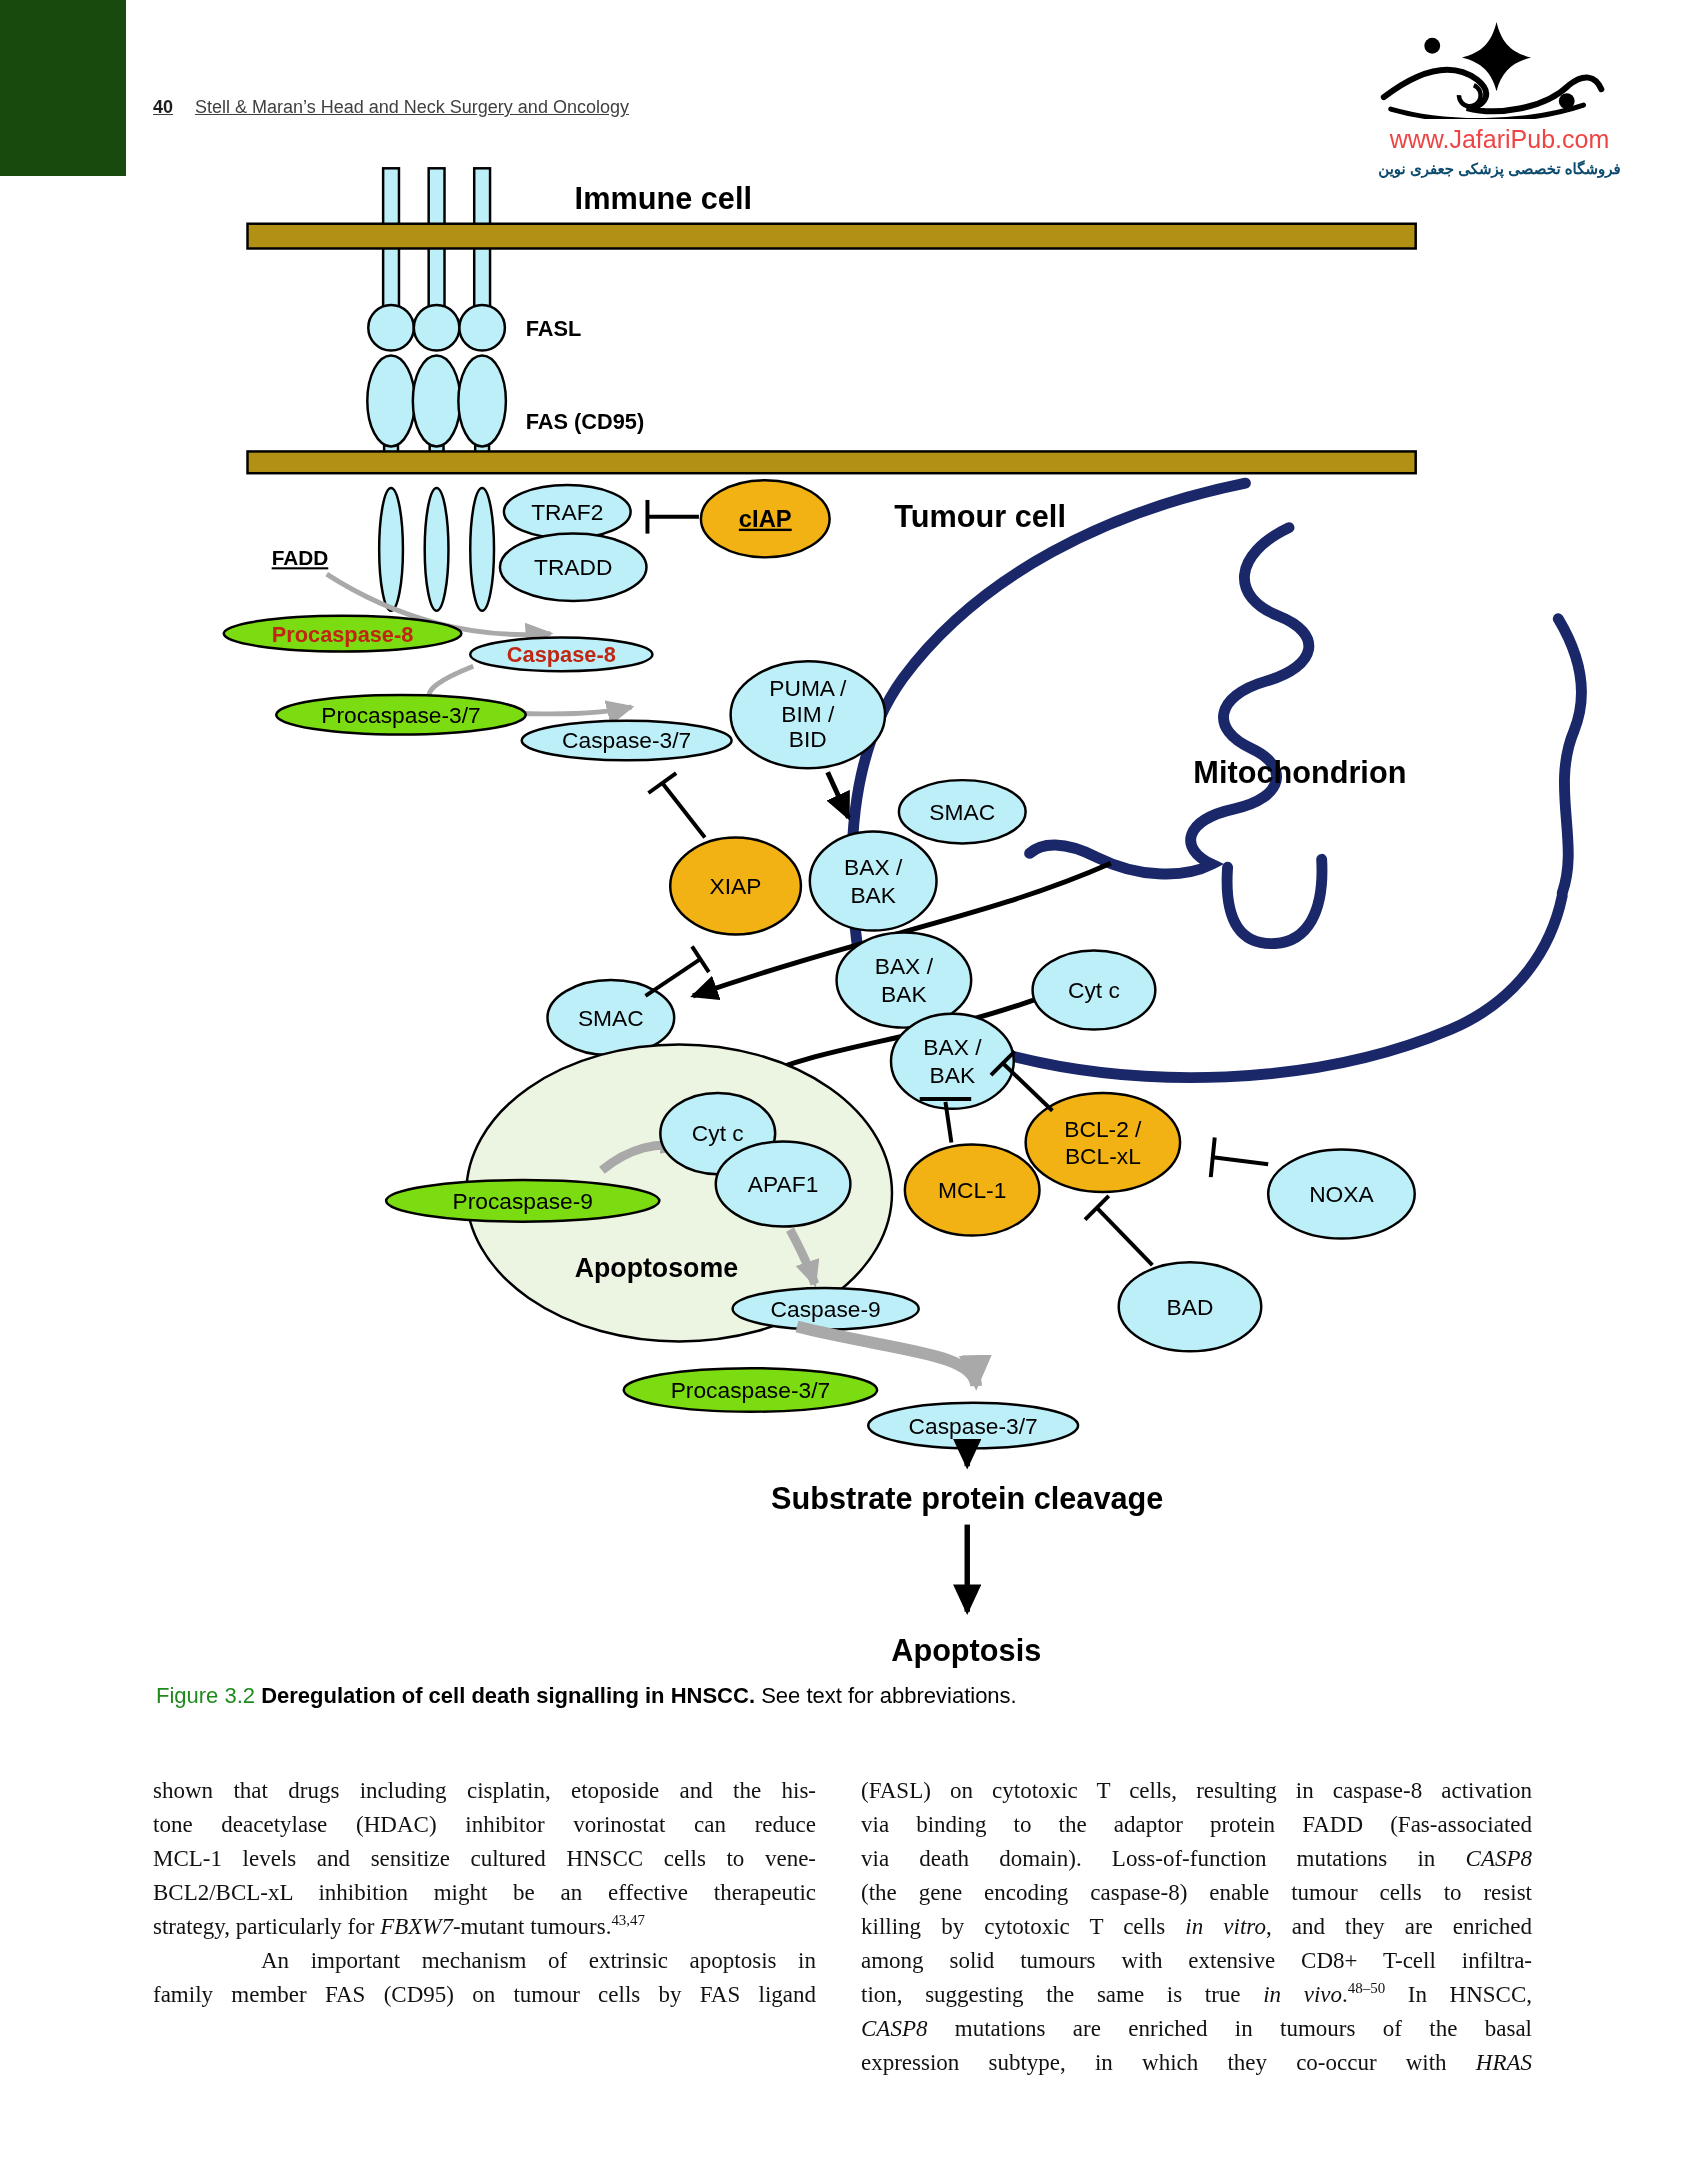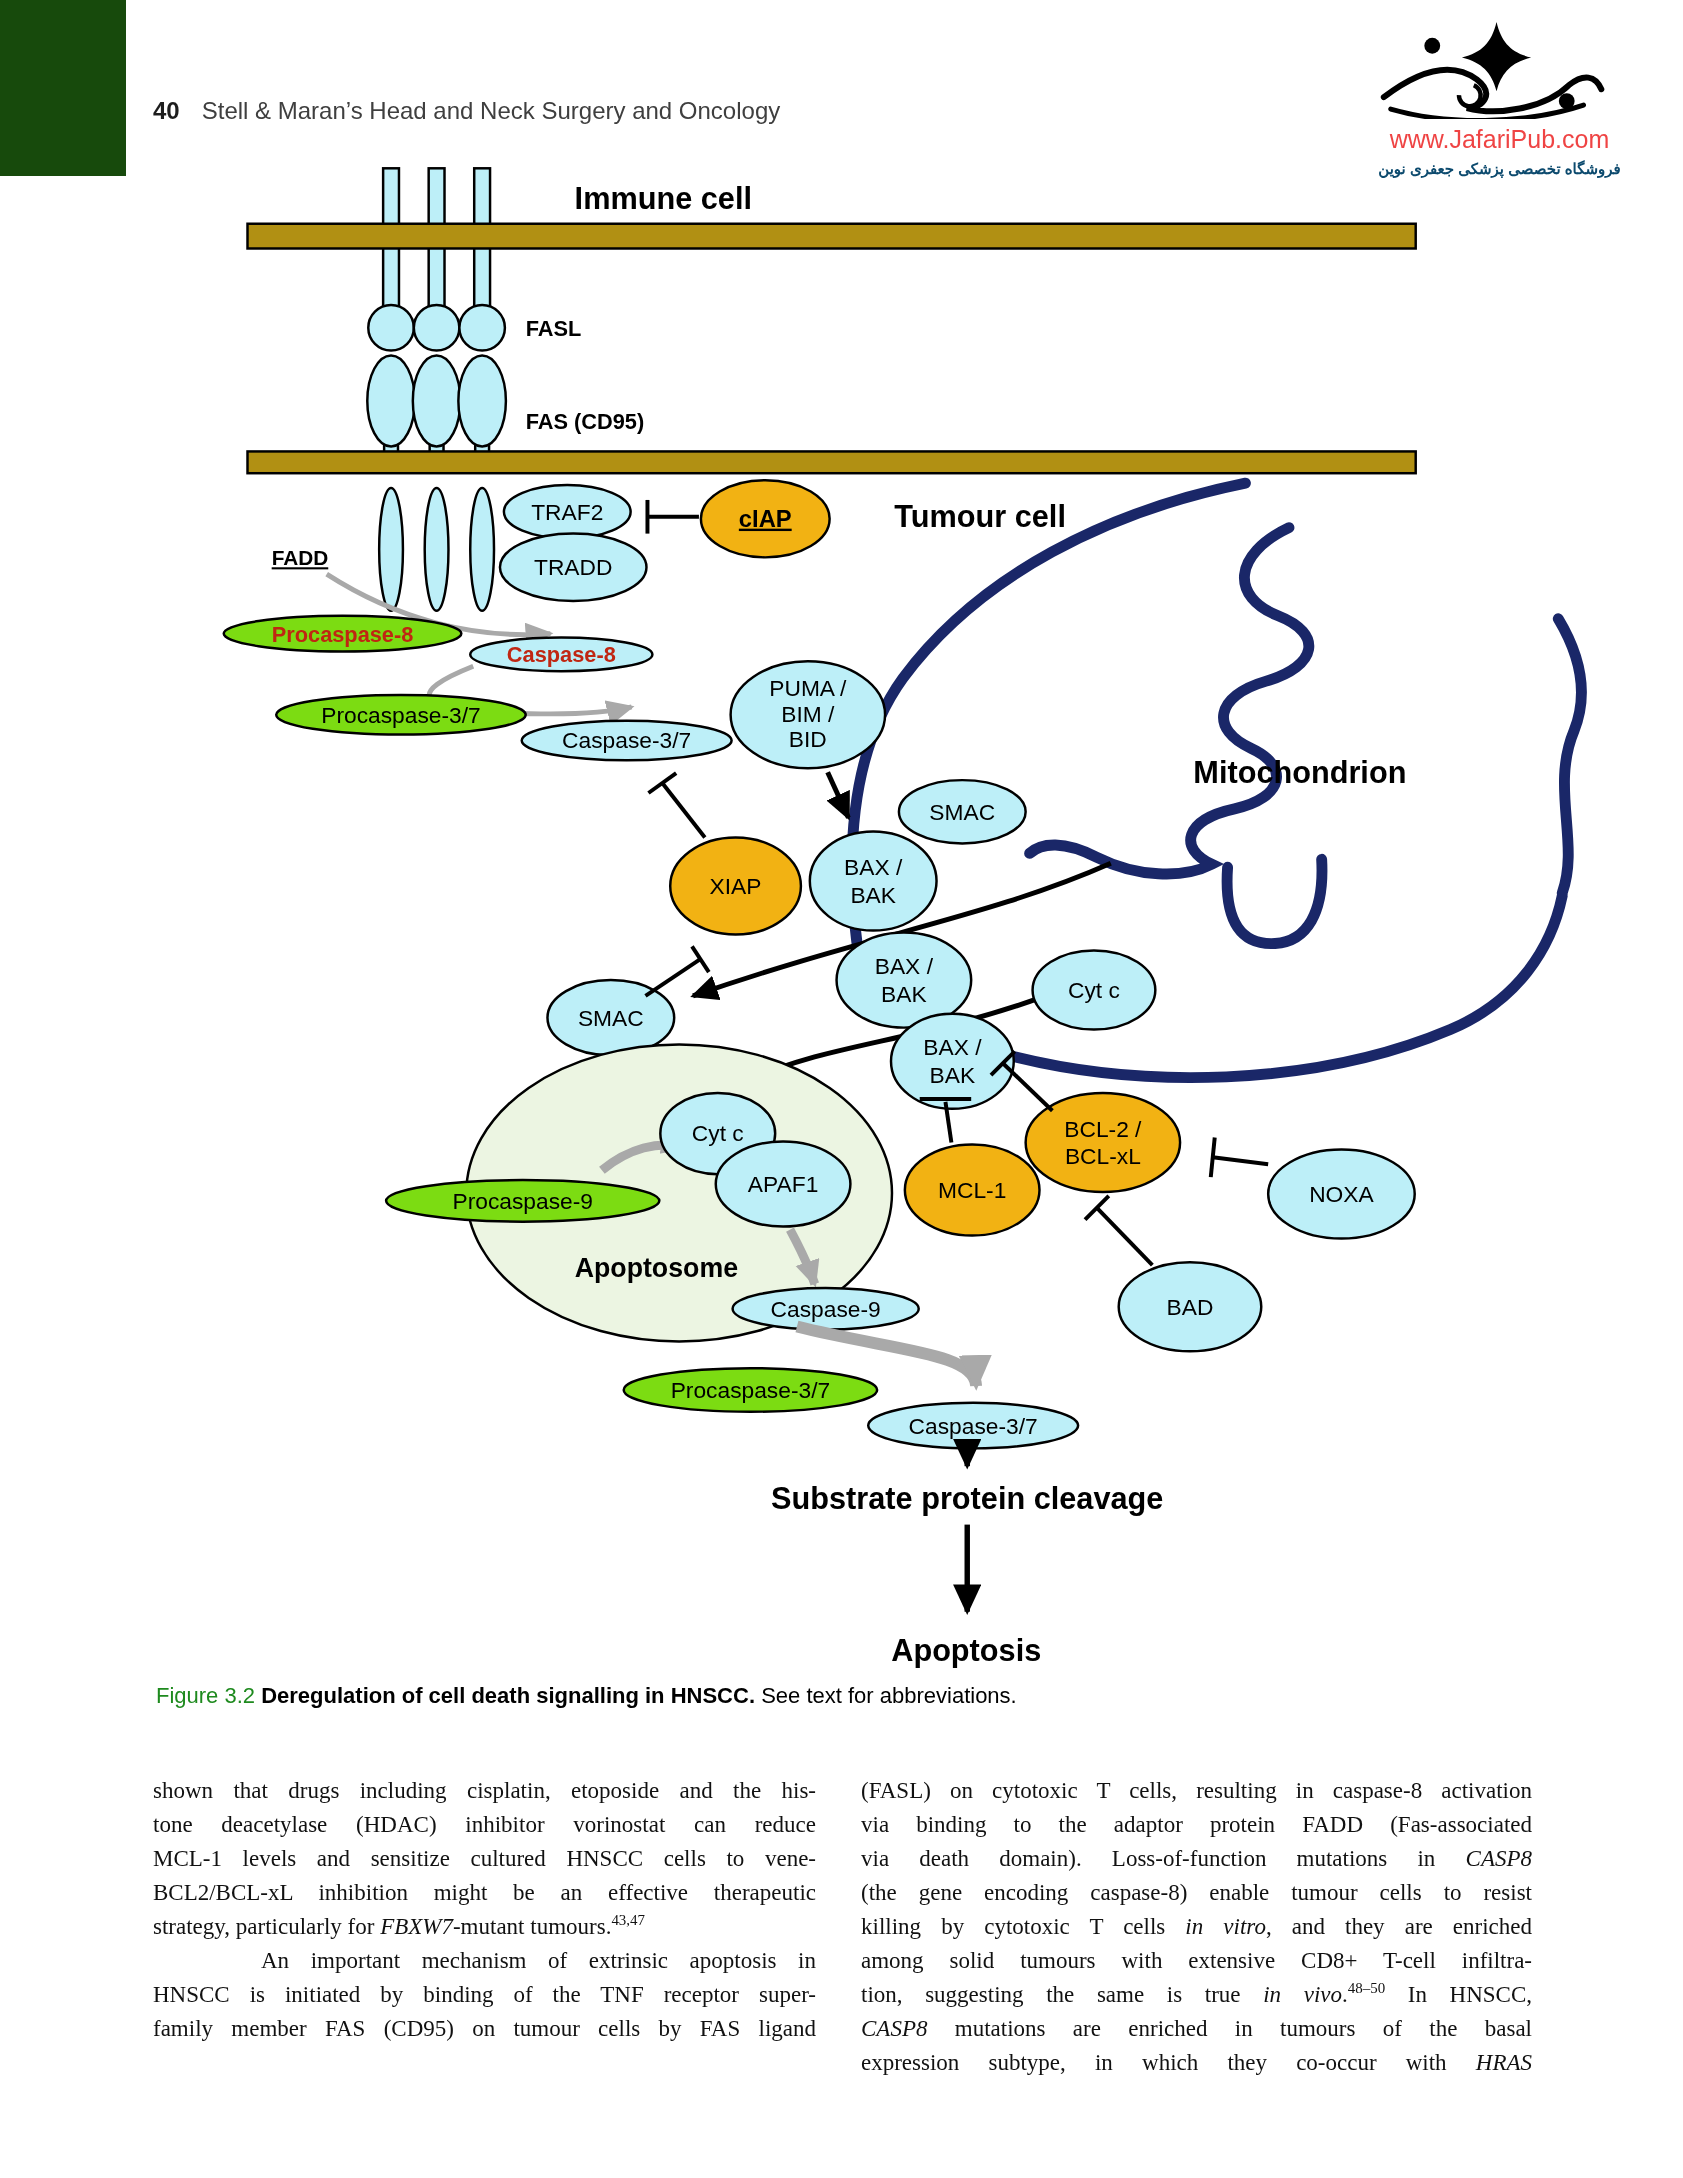--- a/index.html
+++ b/index.html
@@ -1,19 +1,19 @@
 <!DOCTYPE html>
 <html style="--corner_green: #174A0C; --membrane: #B19013; --node_blue: #BDEFF8; --node_green: #7CDC12; --node_orange: #F2B213; --apoptosome_fill: #ECF5E2; --mito: #1A2768; --red_text: #C02612; --arrow_gray: #A9A9A9; --caption_green: #1E8A1E;"><head>
 <meta charset="utf-8">
 <style>
   html,body{margin:0;padding:0;}
   body{width:1683px;height:2178px;background:#fff;position:relative;overflow:hidden;
        font-family:"Liberation Sans",sans-serif;}
   #corner{position:absolute;left:0;top:0;width:126px;height:176px;background:var(--corner_green,#174A0C);}
-  #header{position:absolute;left:153px;top:97px;font-size:24px;color:#3f3f3f;}
+  #header{position:absolute;left:153px;top:97px;font-size:18px;color:#3f3f3f;text-decoration:underline;}
   #header b{color:#1d1d1d;margin-right:22px;}
   #brand{position:absolute;left:1366px;top:12px;width:267px;text-align:center;}
   #brand .url{font-size:25px;color:#ef4444;margin-top:2px;}
   #brand .fa{font-size:15px;font-weight:bold;color:#0c4a6e;direction:rtl;margin-top:6px;}
   svg text{font-family:"Liberation Sans",sans-serif;}
   .hd{font-weight:bold;font-size:31px;fill:#000;}
   .hd2{font-weight:bold;font-size:27px;fill:#000;}
   .sm{font-weight:bold;font-size:22px;fill:#000;}
   .nl{font-size:23px;fill:#000;}
   .nlr{font-size:22px;font-weight:bold;fill:var(--red_text,#C02612);}
@@ -234,21 +234,20 @@
 
 <div id="caption"><span class="bg">Figure 3.2</span><span class="b">  Deregulation of cell death signalling in HNSCC.</span> See text for abbreviations.</div>
 
 <div id="colL" class="col">
     <div class="bline">shown that drugs including cisplatin, etoposide and the his-</div>
     <div class="bline">tone deacetylase (HDAC) inhibitor vorinostat can reduce</div>
     <div class="bline">MCL-1 levels and sensitize cultured HNSCC cells to vene-</div>
     <div class="bline">BCL2/BCL-xL inhibition might be an effective therapeutic</div>
     <div class="bline nj">strategy, particularly for <i>FBXW7</i>-mutant tumours.<sup>43,47</sup></div>
     <div class="bline">&nbsp;&nbsp;&nbsp;&nbsp;&nbsp;An important mechanism of extrinsic apoptosis in</div>
-    <div class="bline">HNSCC is initiated by binding of the TNF receptor super-</div>
     <div class="bline">family member FAS (CD95) on tumour cells by FAS ligand</div>
   </div>
 <div id="colR" class="col">
     <div class="bline">(FASL) on cytotoxic T cells, resulting in caspase-8 activation</div>
     <div class="bline">via binding to the adaptor protein FADD (Fas-associated</div>
     <div class="bline">via death domain). Loss-of-function mutations in <i>CASP8</i></div>
     <div class="bline">(the gene encoding caspase-8) enable tumour cells to resist</div>
     <div class="bline">killing by cytotoxic T cells <i>in vitro</i>, and they are enriched</div>
     <div class="bline">among solid tumours with extensive CD8+ T-cell infiltra-</div>
     <div class="bline">tion, suggesting the same is true <i>in vivo</i>.<sup>48–50</sup> In HNSCC,</div>

